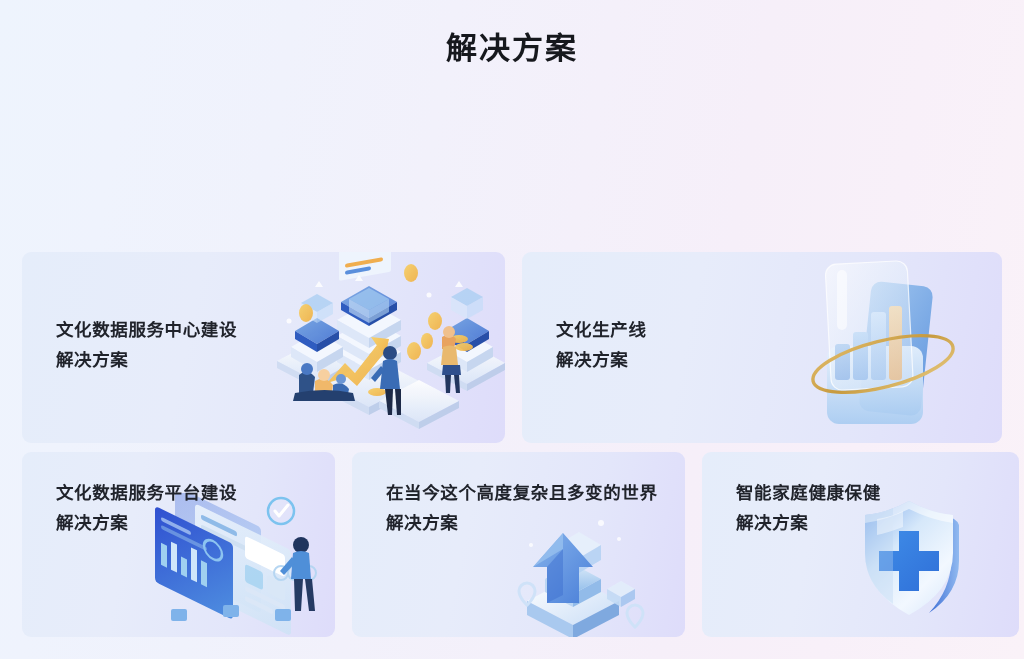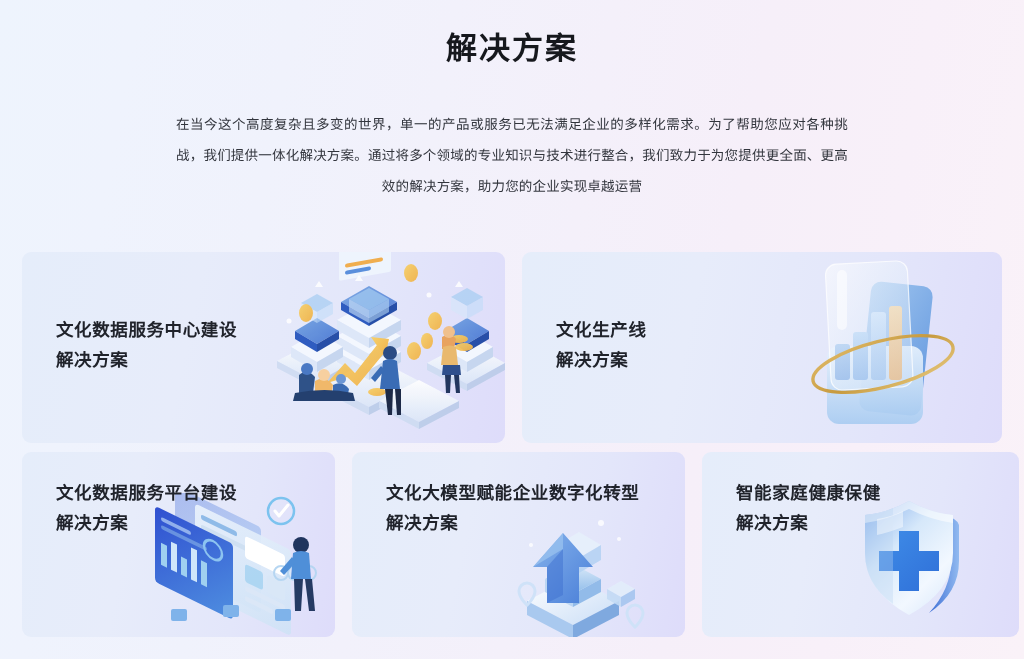--- a/index.html
+++ b/index.html
@@ -119,21 +119,20 @@
   
   .art-shield { right: 44px; bottom: -2px; width: 128px; height: 150px; }
 </style>
 </head>
 <body>
 
 <div class="page">
 
   <h1 class="section-title">解决方案</h1>
 
-  <p class="intro">在当今这个高度复杂且多变的世界，单一的产品或服务已无法满足企业的多样化需求。为了帮助您应对各种挑战，我们提供一体化解决方案。通过将多个领域的专业知识与技术进行整合，我们致力于为您提供更全面、更高效的解决方案，助力您的企业实现卓越运营</p>
 
   <div class="grid">
 
     <div class="row row-1">
 
       <div class="card">
         <div class="card-title">文化数据服务中心建设
 解决方案</div>
 
         <svg class="art art-datacenter" viewBox="0 0 250 190">
@@ -415,21 +414,21 @@
 
           <g fill="#7fb3ea">
             <rect x="30" y="116" width="16" height="12" rx="2"></rect>
             <rect x="82" y="112" width="16" height="12" rx="2"></rect>
             <rect x="134" y="116" width="16" height="12" rx="2"></rect>
           </g>
         </svg>
       </div>
 
       <div class="card">
-        <div class="card-title">文化大模型赋能企业数字化转型
+        <div class="card-title">在当今这个高度复杂且多变的世界
 解决方案</div>
 
         <svg class="art art-arrow" viewBox="0 0 160 140">
           <defs>
             <linearGradient id="g4a" x1="0" y1="0" x2="1" y2="1">
               <stop offset="0" stop-color="#86b3ec"></stop>
                 <stop offset="1" stop-color="#4a7fd8"></stop>
             </linearGradient>
             <linearGradient id="g4b" x1="0" y1="0" x2="1" y2="1">
               <stop offset="0" stop-color="#ffffff"></stop>

